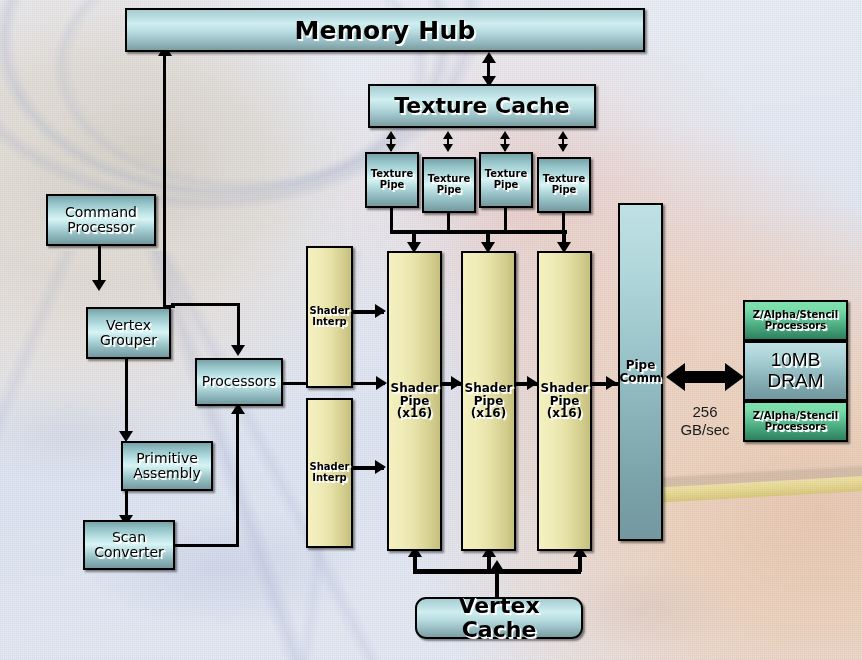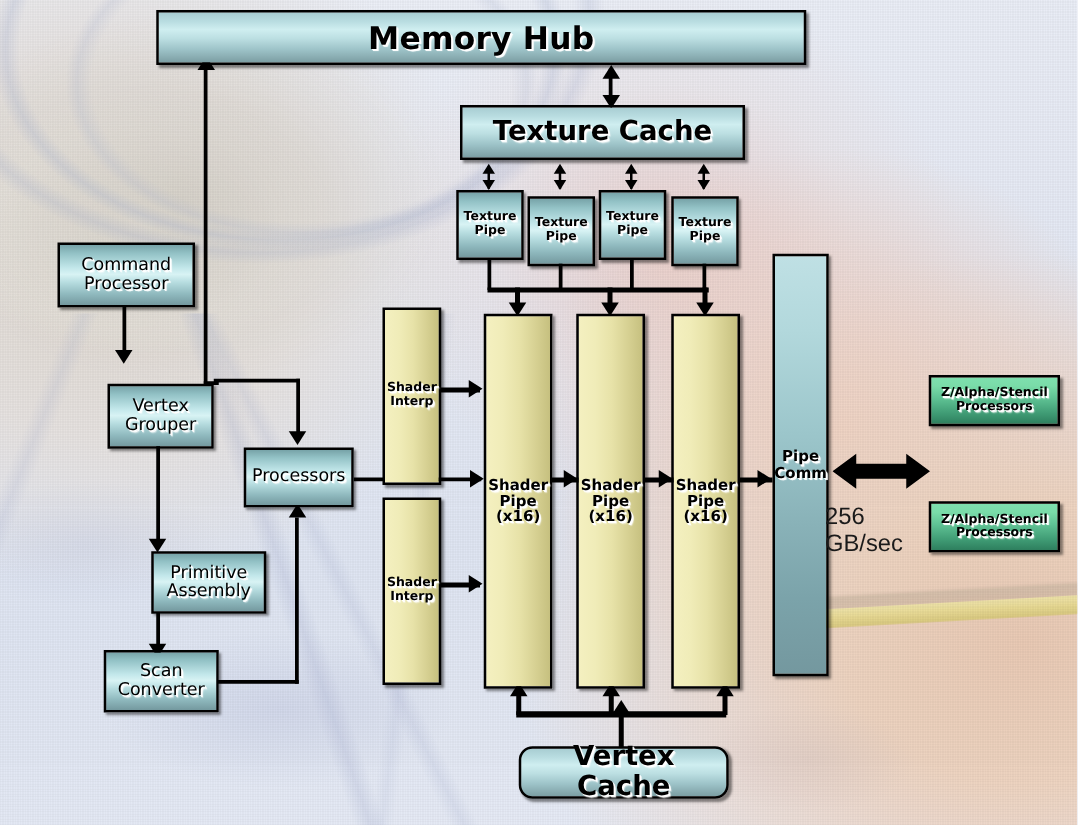--- a/index.html
+++ b/index.html
@@ -138,23 +138,23 @@
   .arrow { position: absolute; width: 0; height: 0; }
   .arr-down  { border-left: 7px solid transparent; border-right: 7px solid transparent; border-top: 11px solid #000; }
   .arr-up    { border-left: 7px solid transparent; border-right: 7px solid transparent; border-bottom: 11px solid #000; }
   .arr-right { border-top: 7px solid transparent; border-bottom: 7px solid transparent; border-left: 11px solid #000; }
   .arr-down-sm  { border-left: 5px solid transparent; border-right: 5px solid transparent; border-top: 8px solid #000; }
   .arr-up-sm    { border-left: 5px solid transparent; border-right: 5px solid transparent; border-bottom: 8px solid #000; }
 
   .bw-label {
     position: absolute;
     font-family: "Liberation Sans", sans-serif;
-    font-size: 19px;
+    font-size: 15px;
     color: #1a1a1a;
-    text-align: left;
+    text-align: center;
     line-height: 1.18;
     white-space: pre-line;
   }
   
   #fat-arrow { position: absolute; left: 666px; top: 360px; width: 78px; height: 34px; }
 </style>
 </head>
 <body>
 
 <div id="stage">
@@ -328,20 +328,24 @@
 
   <div class="node teal-col" style="left:618px; top:203px; width:45px; height:338px;">
     <span class="lbl emb t-small">Pipe
 Comm</span>
   </div>
 
   <div class="node green" style="left:743px; top:300px; width:105px; height:41px;">
     <span class="lbl emb t-tiny">Z/Alpha/Stencil
 Processors</span>
   </div>
+  <div class="node teal-col" style="left:743px; top:341px; width:105px; height:60px;">
+    <span class="lbl emb t-dram">10MB
+DRAM</span>
+  </div>
   <div class="node green" style="left:743px; top:401px; width:105px; height:41px;">
     <span class="lbl emb t-tiny">Z/Alpha/Stencil
 Processors</span>
   </div>
 
   <div class="bw-label" style="left:660px; top:403px; width:90px;">256
 GB/sec</div>
 
   <div class="node teal-bar" style="left:415px; top:597px; width:168px; height:42px;border-radius:11px;">
     <span class="lbl emb t-big">Vertex Cache</span>

